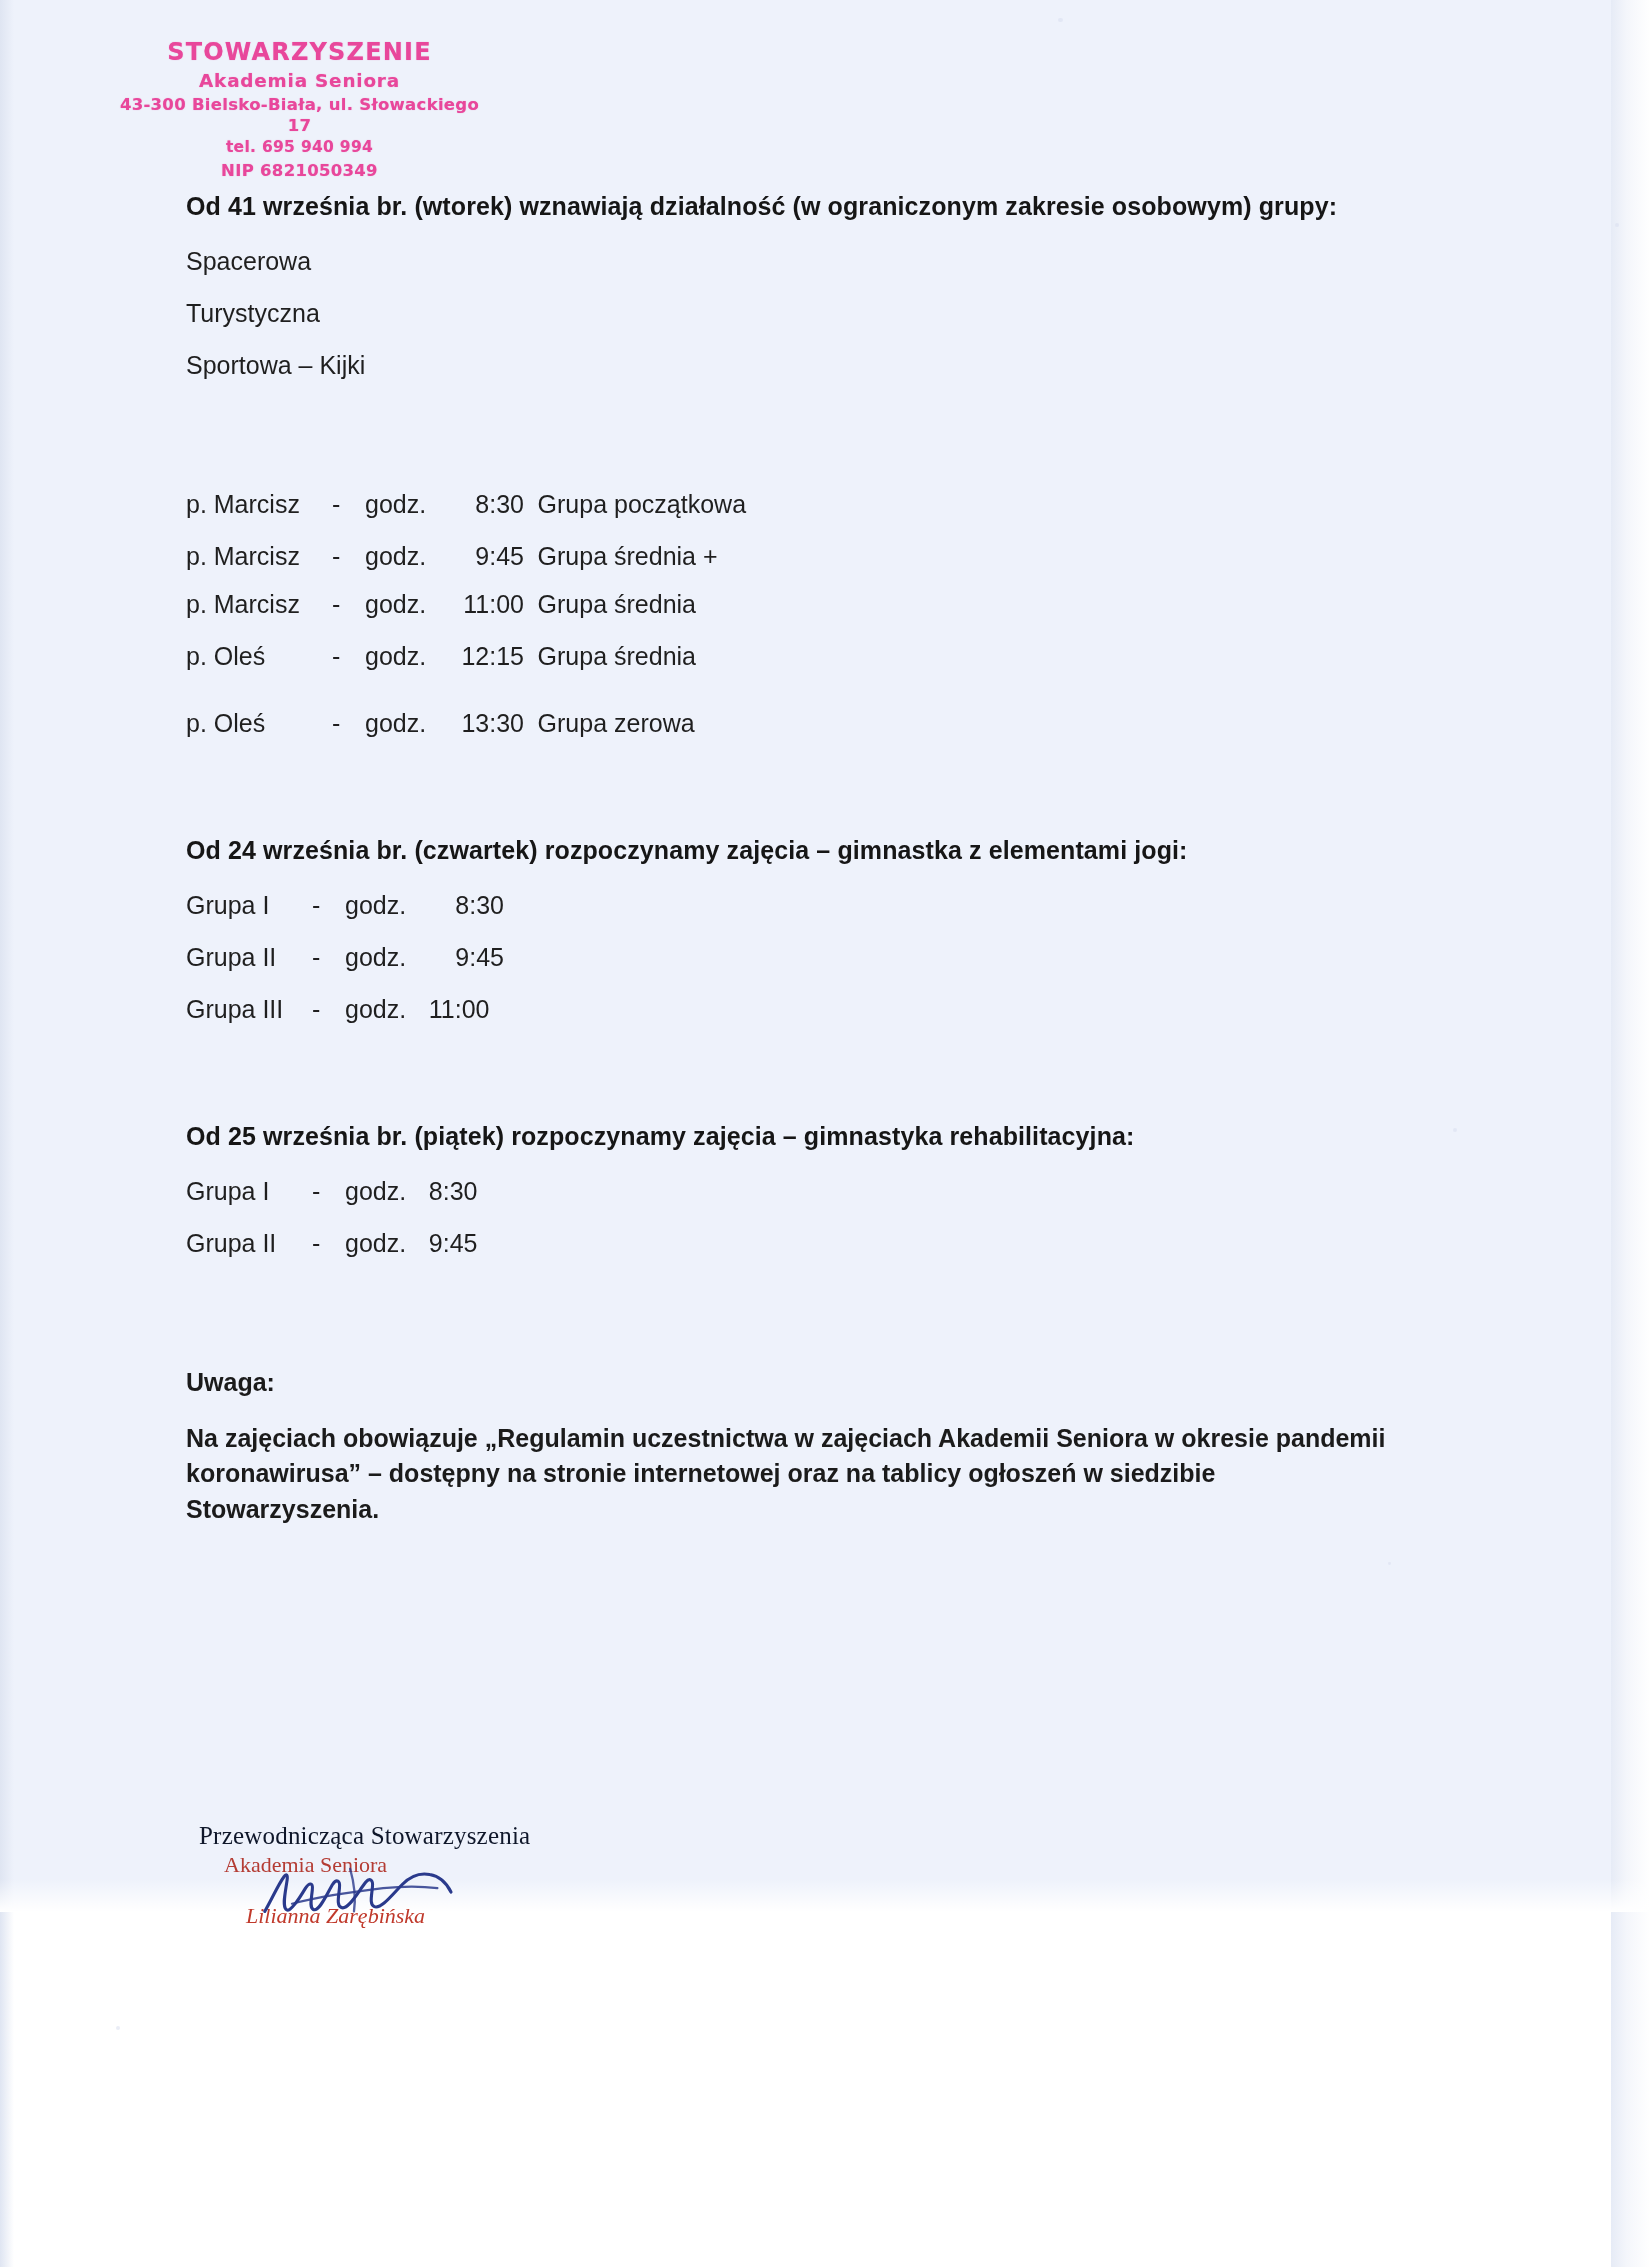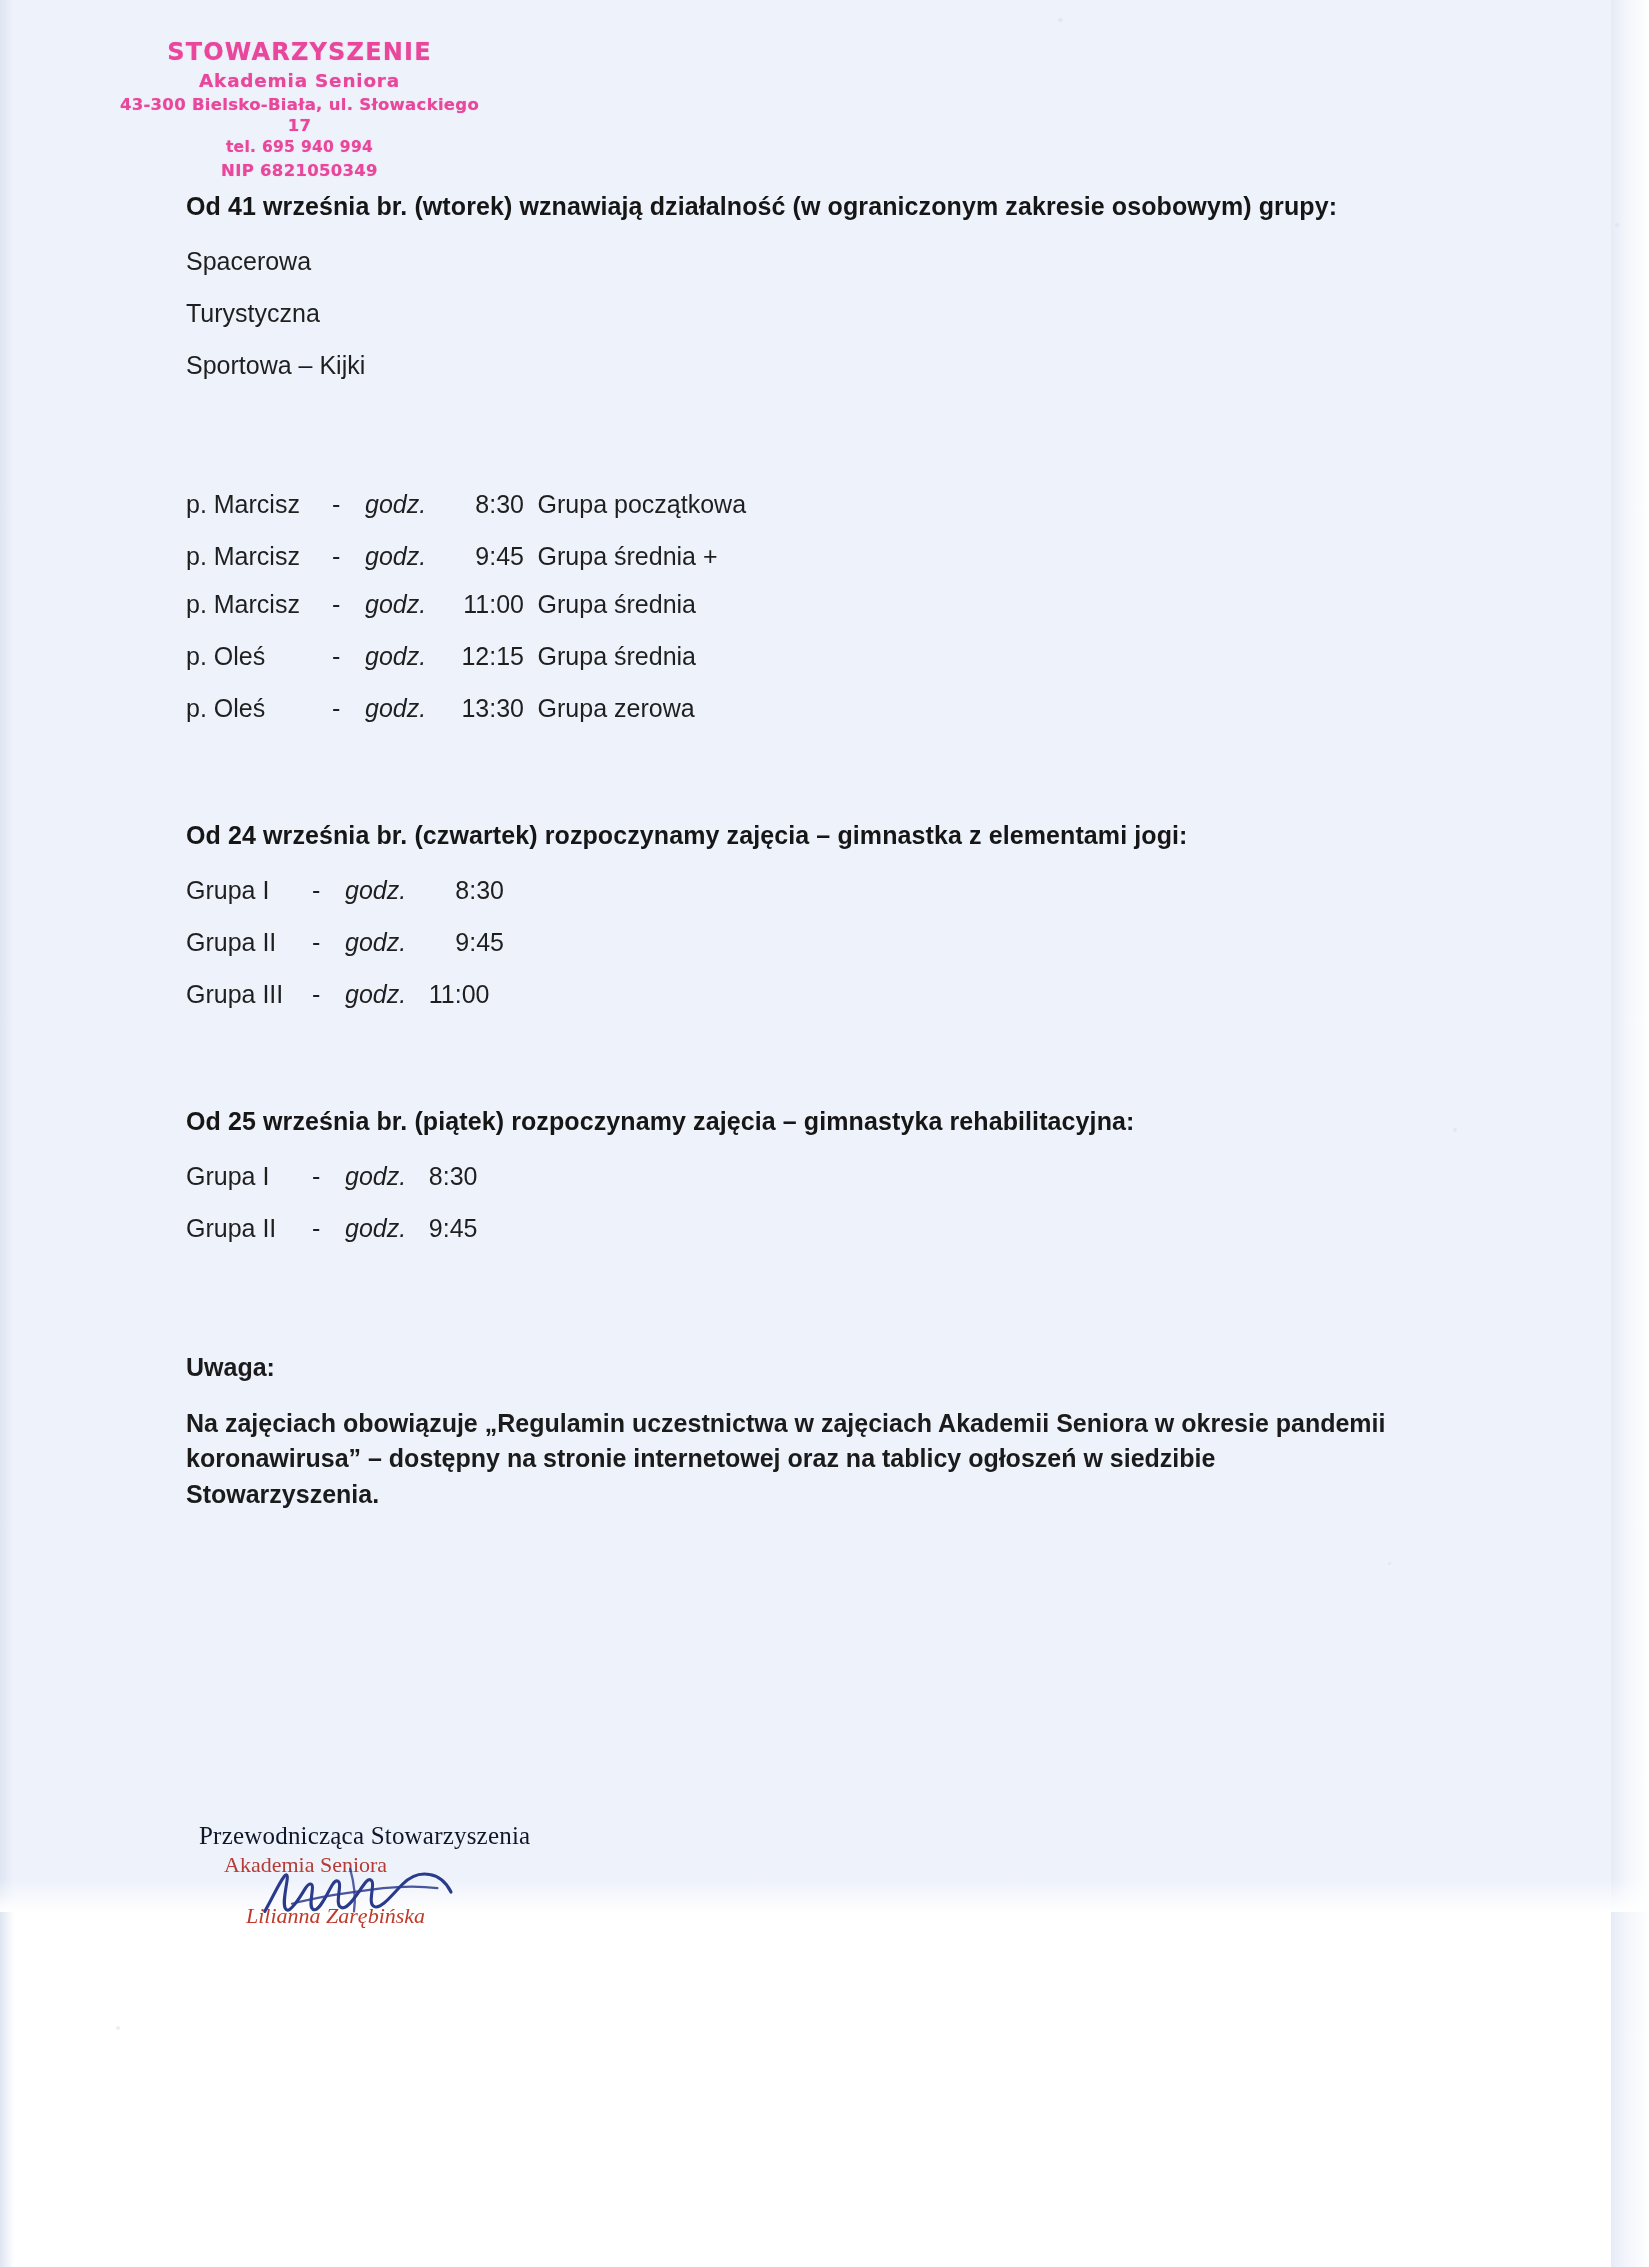--- a/index.html
+++ b/index.html
@@ -93,21 +93,21 @@
     margin: 0;
     padding: 0;
     font-size: 25px;
     color: #1f1f1f;
     white-space: pre;
     line-height: 1.0;
   }
   .gap-lg { height: 72px; }
   .c-name { display: inline-block; width: 146px; }
   .c-dash { display: inline-block; width: 33px; }
-  .c-godz { display: inline-block; width: 76px; font-style: italic; }
+  .c-godz { display: inline-block; width: 76px; }
   .c-time { display: inline-block; width: 83px; text-align: right; }
   .c-grp  { display: inline-block; padding-left: 13.6px; }
 
   .g-name { display: inline-block; width: 126px; }
 
   .note-title {
     font-weight: bold;
     font-size: 25px;
     margin: 0 0 21.3px 0;
   }
@@ -199,21 +199,21 @@
 
     <div>
       <div style="height:17.5px"></div>
 
       <p class="line" style="margin-bottom:27px;"><span class="c-name">p. Marcisz</span><span class="c-dash">-</span><span class="c-godz">godz.</span><span class="c-time">8:30</span><span class="c-grp">Grupa początkowa</span></p>
 
       <p class="line" style="margin-bottom:23px;"><span class="c-name">p. Marcisz</span><span class="c-dash">-</span><span class="c-godz">godz.</span><span class="c-time">9:45</span><span class="c-grp">Grupa średnia +</span></p>
 
       <p class="line" style="margin-bottom:27px;"><span class="c-name">p. Marcisz</span><span class="c-dash">-</span><span class="c-godz">godz.</span><span class="c-time">11:00</span><span class="c-grp">Grupa średnia</span></p>
 
-      <p class="line" style="margin-bottom:27px;"><span class="c-name">p. Oleś</span><span class="c-dash">-</span><span class="c-godz">godz.</span><span class="c-time">12:15</span><span class="c-grp">Grupa średnia</span></p>
+      <p class="line" style="margin-bottom:42px;"><span class="c-name">p. Oleś</span><span class="c-dash">-</span><span class="c-godz">godz.</span><span class="c-time">12:15</span><span class="c-grp">Grupa średnia</span></p>
 
       <p class="line"><span class="c-name">p. Oleś</span><span class="c-dash">-</span><span class="c-godz">godz.</span><span class="c-time">13:30</span><span class="c-grp">Grupa zerowa</span></p>
     </div>
 
     <div class="gap-lg"></div>
     <div style="height:25px"></div>
 
     <div>
       <p class="h-bold" style="width:1213px;">Od 24 września br. (czwartek) rozpoczynamy zajęcia – gimnastka z elementami jogi:</p>
       <div style="height:17.5px"></div>

